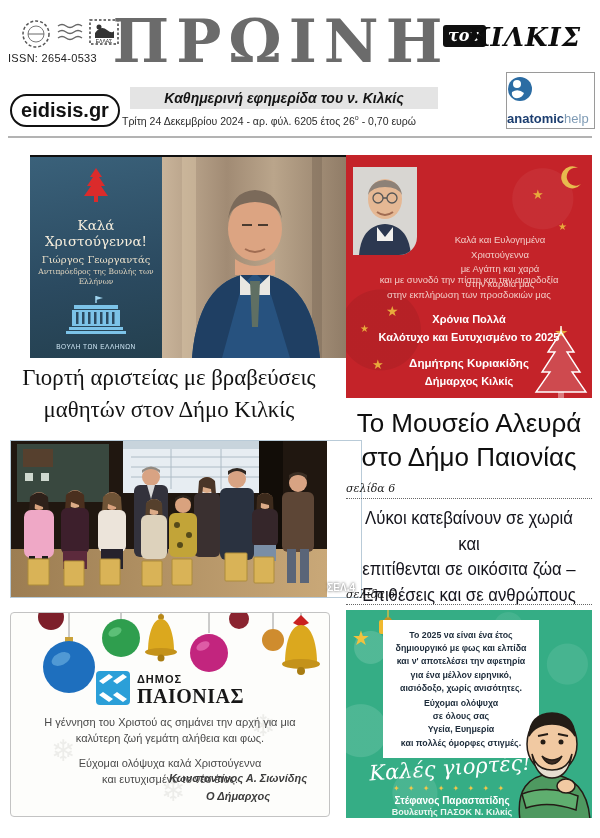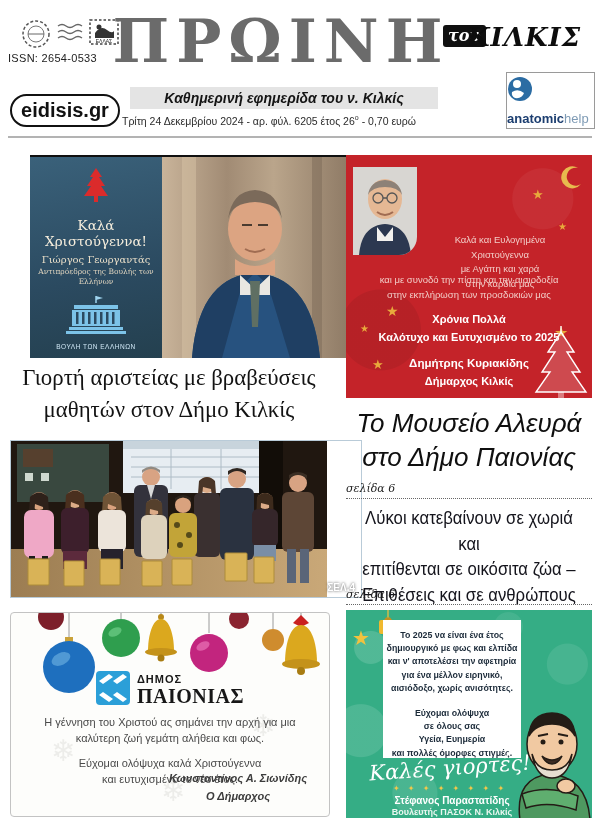--- a/index.html
+++ b/index.html
@@ -75,36 +75,36 @@
            line-height:1.55;color:#f2cbc6;margin-top:22px;}
   .k-msg-b{position:absolute;left:4px;right:4px;top:118px;text-align:center;font-size:9.5px;
            line-height:1.55;color:#f2cbc6;}
   .k-wish{position:absolute;left:4px;right:4px;top:156px;text-align:center;font-weight:bold;
           font-size:11px;line-height:1.6;color:#fff;}
   .k-name{position:absolute;left:4px;right:4px;top:202px;text-align:center;font-weight:bold;
           font-size:11.5px;color:#fff;}
   .k-role{position:absolute;left:4px;right:4px;top:220px;text-align:center;font-weight:bold;
           font-size:11px;color:#fff;}
   .k-star{position:absolute;color:#e8a93c;}
-  .headline-museum{left:346px;top:407px;width:246px;text-align:center;font-style:italic;
+  .headline-museum{left:346px;top:407px;width:246px;text-align:center;
         font-size:26px;color:#0f0f0f;line-height:1.3;}
   .page-line{left:346px;width:246px;font-family:"DejaVu Serif",serif;font-style:italic;
         font-size:11px;color:#222;border-bottom:1.5px dotted #666;padding-bottom:3px;}
   .headline-wolves{left:346px;top:506px;width:246px;text-align:center;font-size:18px;
         color:#14141c;line-height:1.42;transform:scaleX(.93);transform-origin:center top;}
   .ad-parastatidis{left:346px;top:610px;width:246px;height:208px;overflow:hidden;
       background-color:#35ad85;
       background-image:radial-gradient(circle at 10% 18%,rgba(255,255,255,.14) 0 16px,rgba(255,255,255,0) 17px),
         radial-gradient(circle at 6% 58%,rgba(255,255,255,.12) 0 26px,rgba(255,255,255,0) 27px),
         radial-gradient(circle at 28% 88%,rgba(255,255,255,.10) 0 22px,rgba(255,255,255,0) 23px),
         radial-gradient(circle at 90% 26%,rgba(255,255,255,.09) 0 20px,rgba(255,255,255,0) 21px),
         radial-gradient(circle at 66% 8%,rgba(255,255,255,.08) 0 14px,rgba(255,255,255,0) 15px);}
-  .s-box{position:absolute;left:37px;top:10px;width:138px;height:138px;background:#fff;
+  .s-box{position:absolute;left:37px;top:10px;width:156px;height:138px;background:#fff;
          box-sizing:border-box;padding:9px 3px;display:flex;flex-direction:column;
-         justify-content:flex-start;gap:12px;}
+         justify-content:flex-start;gap:2px;}
   .s-msg{font-size:8.8px;font-weight:bold;color:#1c2b3a;line-height:1.5;text-align:center;}
   .s-script{position:absolute;left:14px;top:146px;width:180px;text-align:center;
             font-family:"DejaVu Serif",serif;font-style:italic;font-size:21px;color:#fff;
             transform:rotate(-4deg);}
   .s-diamonds{position:absolute;left:14px;top:174px;width:180px;text-align:center;
               color:#f3c84a;font-size:8px;letter-spacing:3px;}
   .s-name{position:absolute;left:0;top:185px;width:212px;text-align:center;font-weight:bold;
           font-size:10px;color:#fff;}
   .s-role{position:absolute;left:0;top:197px;width:212px;text-align:center;font-weight:bold;
           font-size:9px;color:#e9f7f0;}

